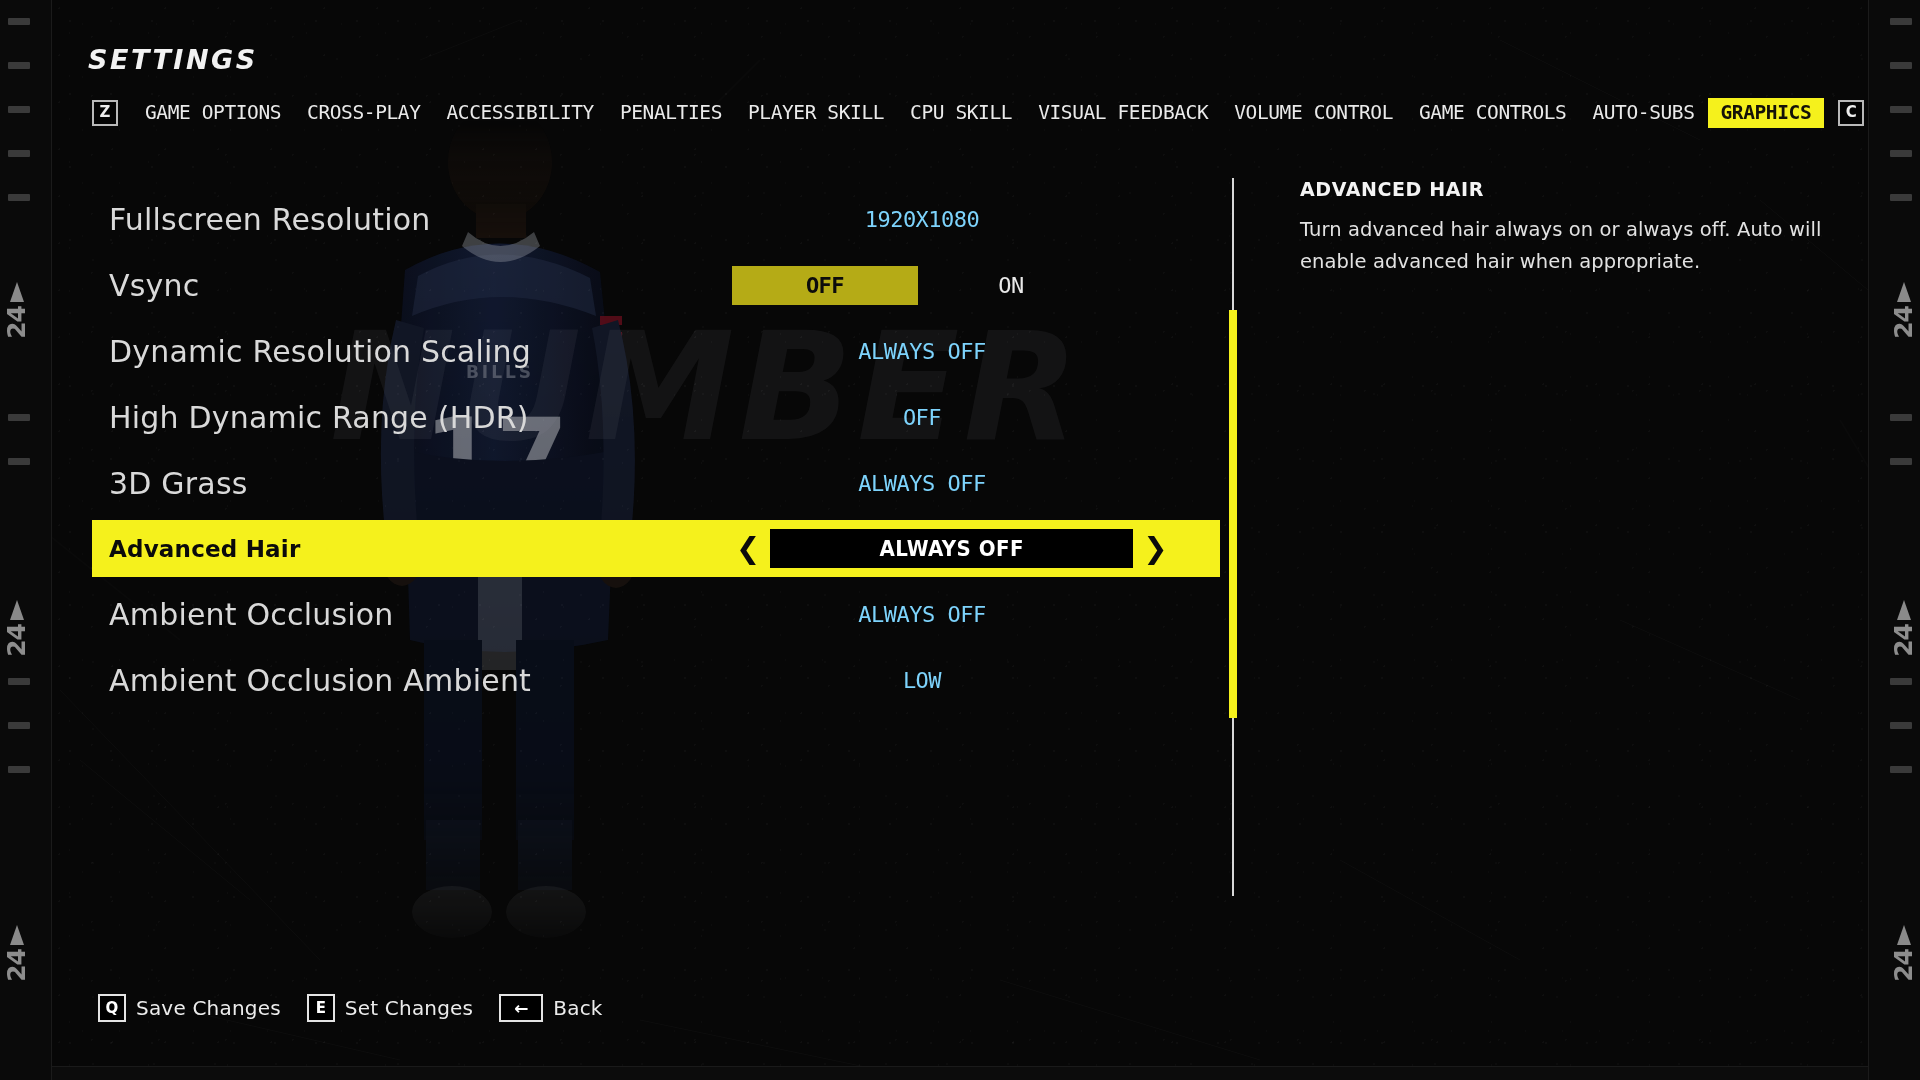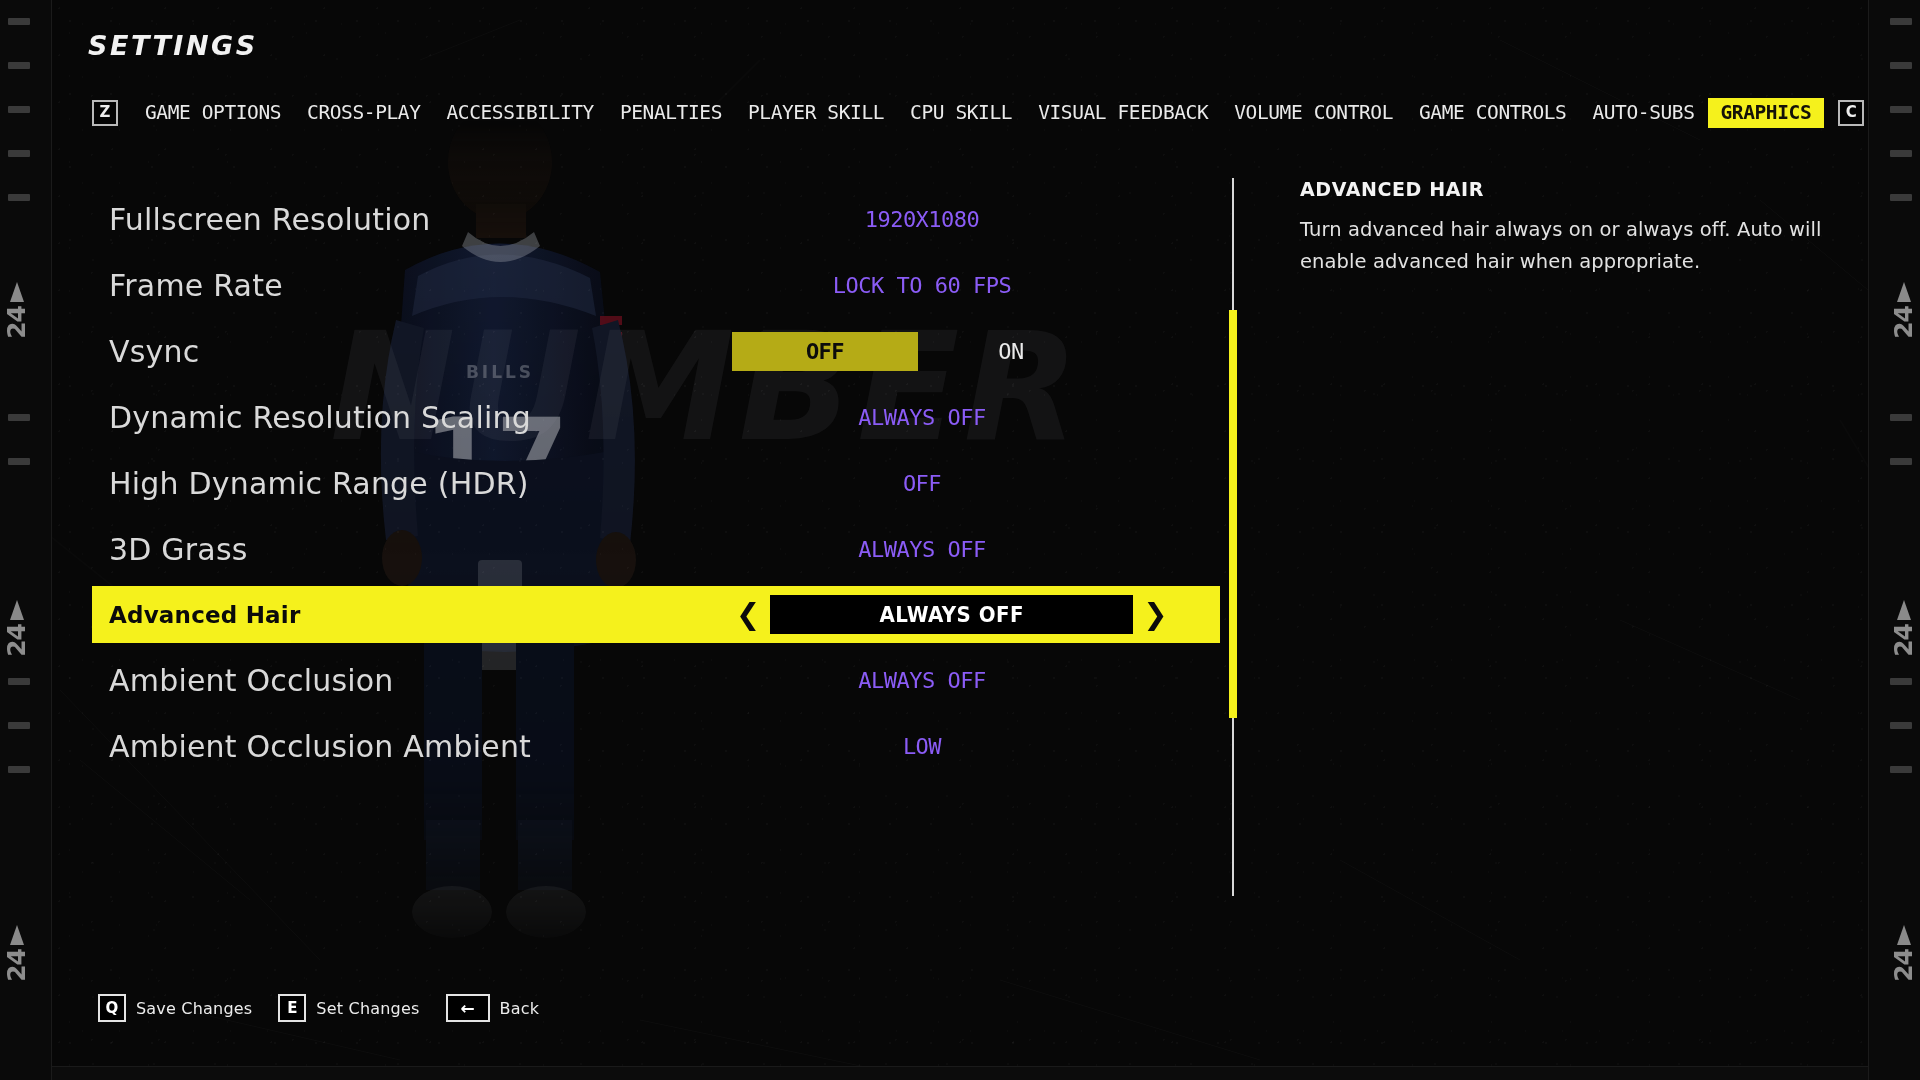--- a/index.html
+++ b/index.html
@@ -127,21 +127,21 @@
   #content {
     position: relative;
     z-index: 10;
     width: 1920px;
     height: 1080px;
   }
 
   .page-title {
     position: absolute;
     left: 88px;
-    top: 30px;
+    top: 44px;
     font-family: "DejaVu Sans", sans-serif;
     font-weight: bold;
     font-style: italic;
     font-size: 27px;
     letter-spacing: 2.5px;
     color: #f2f2f2;
   }
 
   
   .tabbar {
@@ -211,21 +211,21 @@
     flex: 0 0 auto;
   }
 
   .row-value {
     position: absolute;
     left: 680px;
     width: 300px;
     text-align: center;
     font-family: "DejaVu Sans Mono", monospace;
     font-size: 22px;
-    color: #8b5cf6;
+    color: #7dd3fc;
     letter-spacing: -0.5px;
   }
 
   
   .seg-wrap {
     position: absolute;
     left: 640px;
     display: flex;
     align-items: center;
     gap: 0;
@@ -356,21 +356,21 @@
     background: #000;
     color: #fff;
     font-family: "DejaVu Sans", sans-serif;
     font-weight: bold;
     font-size: 15px;
     line-height: 1;
   }
   .action-key.wide { min-width: 44px; font-size: 17px; }
   .action-label {
     font-family: "DejaVu Sans", sans-serif;
-    font-size: 16px;
+    font-size: 20px;
     color: #ececec;
     letter-spacing: 0.2px;
   }
 
   .bottom-strip {
     position: absolute;
     left: 0; bottom: 0;
     width: 1920px; height: 14px;
     background: #0c0c0c;
     border-top: 1px solid #1a1a1a;
@@ -541,24 +541,20 @@
         </div>
       <div class="key-badge tab-pad-r">C</div>
     </div>
 
     <div class="settings-list" id="settings-list">
         <div class="row">
           <div class="row-label">Fullscreen Resolution</div>
           <div class="row-value">1920X1080</div>
         </div>
         <div class="row">
-          <div class="row-label">Frame Rate</div>
-          <div class="row-value">LOCK TO 60 FPS</div>
-        </div>
-        <div class="row">
           <div class="row-label">Vsync</div>
           <div class="seg-wrap">
             <div class="seg chosen">OFF</div>
             <div class="seg">ON</div>
           </div>
         </div>
         <div class="row">
           <div class="row-label">Dynamic Resolution Scaling</div>
           <div class="row-value">ALWAYS OFF</div>
         </div>

